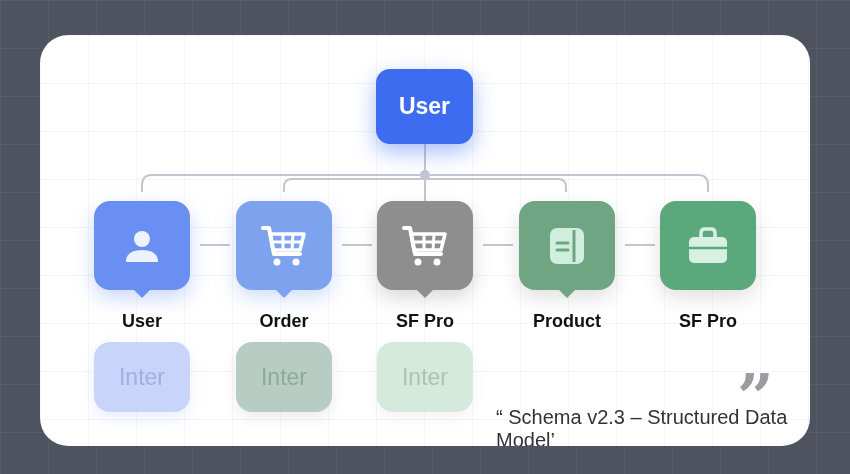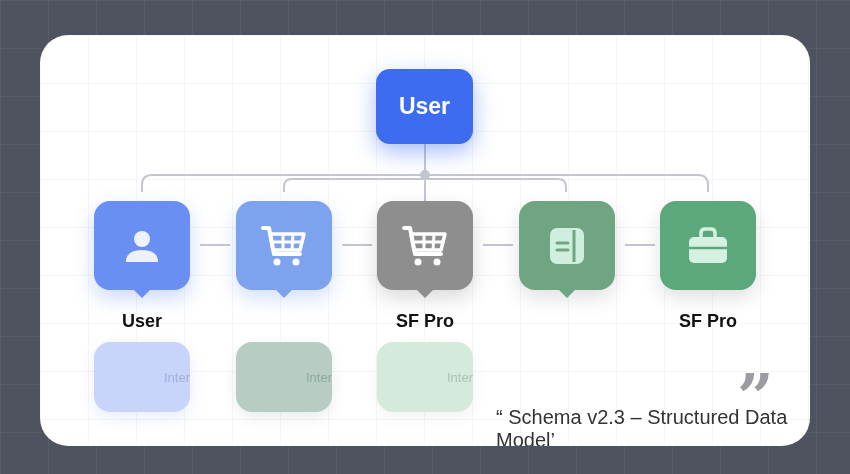--- a/index.html
+++ b/index.html
@@ -42,22 +42,22 @@
     border-left: 8px solid transparent; border-right: 8px solid transparent;
     border-top: 8px solid var(--c);
   }
   .node.notail::after { display: none; }
   .label {
     position: absolute; top: 276px; width: 130px; text-align: center;
     font-weight: bold; font-size: 18px; color: #111;
   }
   .ghost {
     position: absolute; top: 307px; width: 96px; height: 70px;
-    border-radius: 16px; display: flex; align-items: center; justify-content: flex-end;
-    font-size: 13px;
+    border-radius: 16px; display: flex; align-items: center; justify-content: center;
+    font-size: 23px;
   }
   .quote-mark {
     position: absolute; left: 697px; top: 330px; font-size: 64px; font-weight: bold;
     color: #9a9ca2; font-family: "DejaVu Serif", serif; line-height: 64px; letter-spacing: -6px;
   }
   .caption {
     position: absolute; left: 456px; top: 371px; font-size: 20px; color: #333;
   }
 </style>
 </head>
@@ -94,20 +94,21 @@
     <svg width="48" height="44" viewBox="0 0 48 44">
       <path d="M3 4 H9 L14 30 H40" stroke="#fff" stroke-width="4" fill="none" stroke-linecap="round" stroke-linejoin="round"></path>
       <path d="M10 10 H44 L40 26 H13 Z" stroke="#fff" stroke-width="3.5" fill="none" stroke-linejoin="round"></path>
       <line x1="12" y1="18" x2="42" y2="18" stroke="#fff" stroke-width="3"></line>
       <line x1="23" y1="10" x2="23" y2="26" stroke="#fff" stroke-width="3"></line>
       <line x1="33" y1="10" x2="32" y2="26" stroke="#fff" stroke-width="3"></line>
       <circle cx="17" cy="38" r="3.5" fill="#fff"></circle>
       <circle cx="36" cy="38" r="3.5" fill="#fff"></circle>
     </svg>
   </div>
+  <div class="label" style="left:179px;">Order</div>
 
   <div class="node" style="left:337px;background:#8e8e8e;--c:#8e8e8e;box-shadow:0 8px 20px rgba(0,0,0,0.15);">
     <svg width="48" height="44" viewBox="0 0 48 44">
       <path d="M3 4 H9 L14 30 H40" stroke="#fff" stroke-width="4" fill="none" stroke-linecap="round" stroke-linejoin="round"></path>
       <path d="M10 10 H44 L40 26 H13 Z" stroke="#fff" stroke-width="3.5" fill="none" stroke-linejoin="round"></path>
       <line x1="12" y1="18" x2="42" y2="18" stroke="#fff" stroke-width="3"></line>
       <line x1="23" y1="10" x2="23" y2="26" stroke="#fff" stroke-width="3"></line>
       <line x1="33" y1="10" x2="32" y2="26" stroke="#fff" stroke-width="3"></line>
       <circle cx="17" cy="38" r="3.5" fill="#fff"></circle>
       <circle cx="36" cy="38" r="3.5" fill="#fff"></circle>
@@ -116,20 +117,21 @@
   <div class="label" style="left:320px;">SF Pro</div>
 
   <div class="node" style="left:479px;background:#6fa583;--c:#6fa583;box-shadow:0 8px 20px rgba(0,0,0,0.12);">
     <svg width="38" height="40" viewBox="0 0 38 40">
       <rect x="2" y="2" width="34" height="36" rx="7" fill="#cfeedd"></rect>
       <line x1="26" y1="4" x2="26" y2="36" stroke="#6fa583" stroke-width="3"></line>
       <line x1="9" y1="17" x2="20" y2="17" stroke="#6fa583" stroke-width="3" stroke-linecap="round"></line>
       <line x1="9" y1="24" x2="20" y2="24" stroke="#6fa583" stroke-width="3" stroke-linecap="round"></line>
     </svg>
   </div>
+  <div class="label" style="left:462px;">Product</div>
 
   <div class="node notail" style="left:620px;background:#5aa87c;--c:#5aa87c;box-shadow:0 8px 20px rgba(0,0,0,0.12);">
     <svg width="44" height="40" viewBox="0 0 44 40">
       <path d="M15 12 V7 Q15 3 19 3 H25 Q29 3 29 7 V12" stroke="#d6f1e1" stroke-width="3.5" fill="none"></path>
       <rect x="3" y="11" width="38" height="26" rx="5" fill="#d6f1e1"></rect>
       <line x1="3" y1="22" x2="41" y2="22" stroke="#5aa87c" stroke-width="2.5"></line>
     </svg>
   </div>
   <div class="label" style="left:603px;">SF Pro</div>
 

